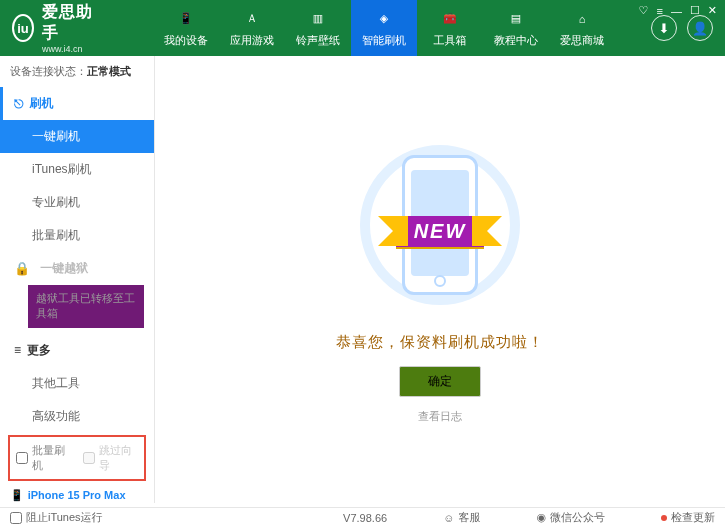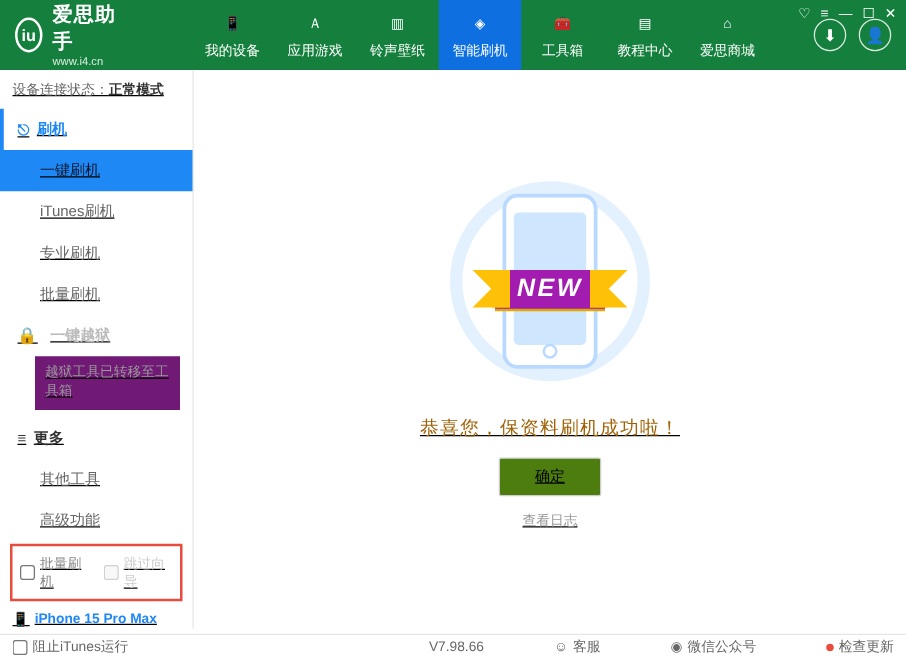--- a/index.html
+++ b/index.html
@@ -15,28 +15,28 @@
 .nav { display: flex; margin-left: 24px; height: 100%; }
 .nav-item { width: 66px; display: flex; flex-direction: column; align-items: center; justify-content: center; gap: 4px; color: #fff; font-size: 11px; cursor: pointer; }
 .nav-item.active { background: #0d6fe0; }
 .nav-ico { width: 20px; height: 20px; display: flex; align-items: center; justify-content: center; }
 
 .titlebar-right { margin-left: auto; display: flex; gap: 10px; align-items: center; }
 .tb-btn { width: 26px; height: 26px; border: 1.5px solid rgba(255,255,255,.85); border-radius: 50%; display: flex; align-items: center; justify-content: center; color: #fff; cursor: pointer; font-size: 13px; }
 .win-ctrl { position: absolute; top: 4px; right: 8px; display: flex; gap: 8px; color: #fff; font-size: 11px; align-items: center; }
 .win-ctrl span { cursor: pointer; }
 
-.body { display: flex; height: 447px; text-decoration: underline; }
+.body { display: flex; height: 447px; }
 .sidebar { width: 155px; border-right: 1px solid #e6e6e6; display: flex; flex-direction: column; font-size: 12px; color: #555; }
 .status-line { padding: 8px 10px; font-size: 11px; color: #666; }
 .status-line b { color: #333; }
 .sb-section { padding: 8px 14px; display: flex; align-items: center; gap: 6px; color: #333; font-weight: bold; }
 .sb-section.blue { color: #1e88f5; border-left: 3px solid #1e88f5; padding-left: 11px; }
 .sb-item { padding: 8px 14px 8px 32px; cursor: pointer; color: #666; }
-.sb-item.active { background: #1e88f5; color: #0f172a; }
+.sb-item.active { background: #1e88f5; color: #ffffff; }
 .sb-note { margin: 0 10px 6px 28px; padding: 6px 8px; background: #701a75; color: #999; font-size: 11px; line-height: 1.4; }
 .sb-lock { color: #ccc; font-size: 13px; margin-right: 4px; }
 
 .checkbox-row { border: 2px solid #e74c3c; margin: 2px 8px; padding: 6px 6px; display: flex; gap: 12px; font-size: 11px; color: #888; }
 .cb { display: flex; align-items: center; gap: 4px; }
 .cb input { width: 12px; height: 12px; }
 .cb.disabled { color: #ccc; }
 
 .device-info { padding: 6px 10px; font-size: 11px; }
 .device-name { color: #1e88f5; font-weight: bold; display: flex; align-items: center; gap: 4px; }

